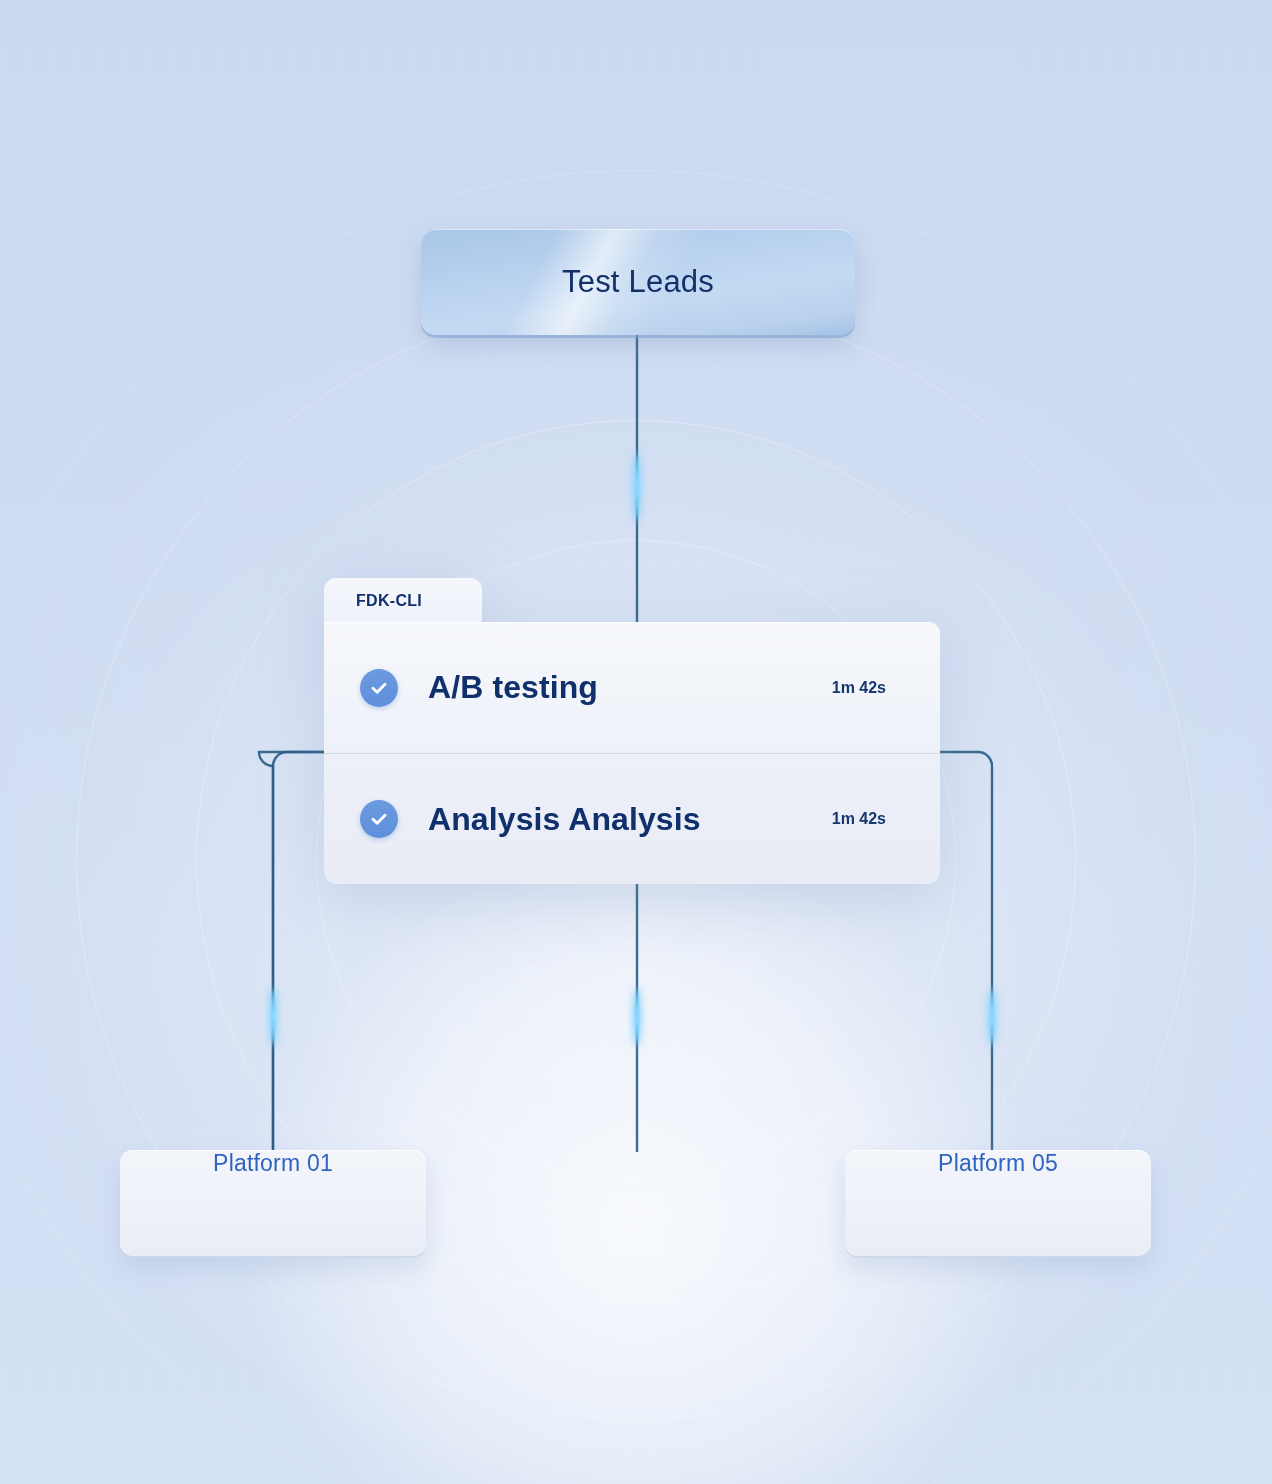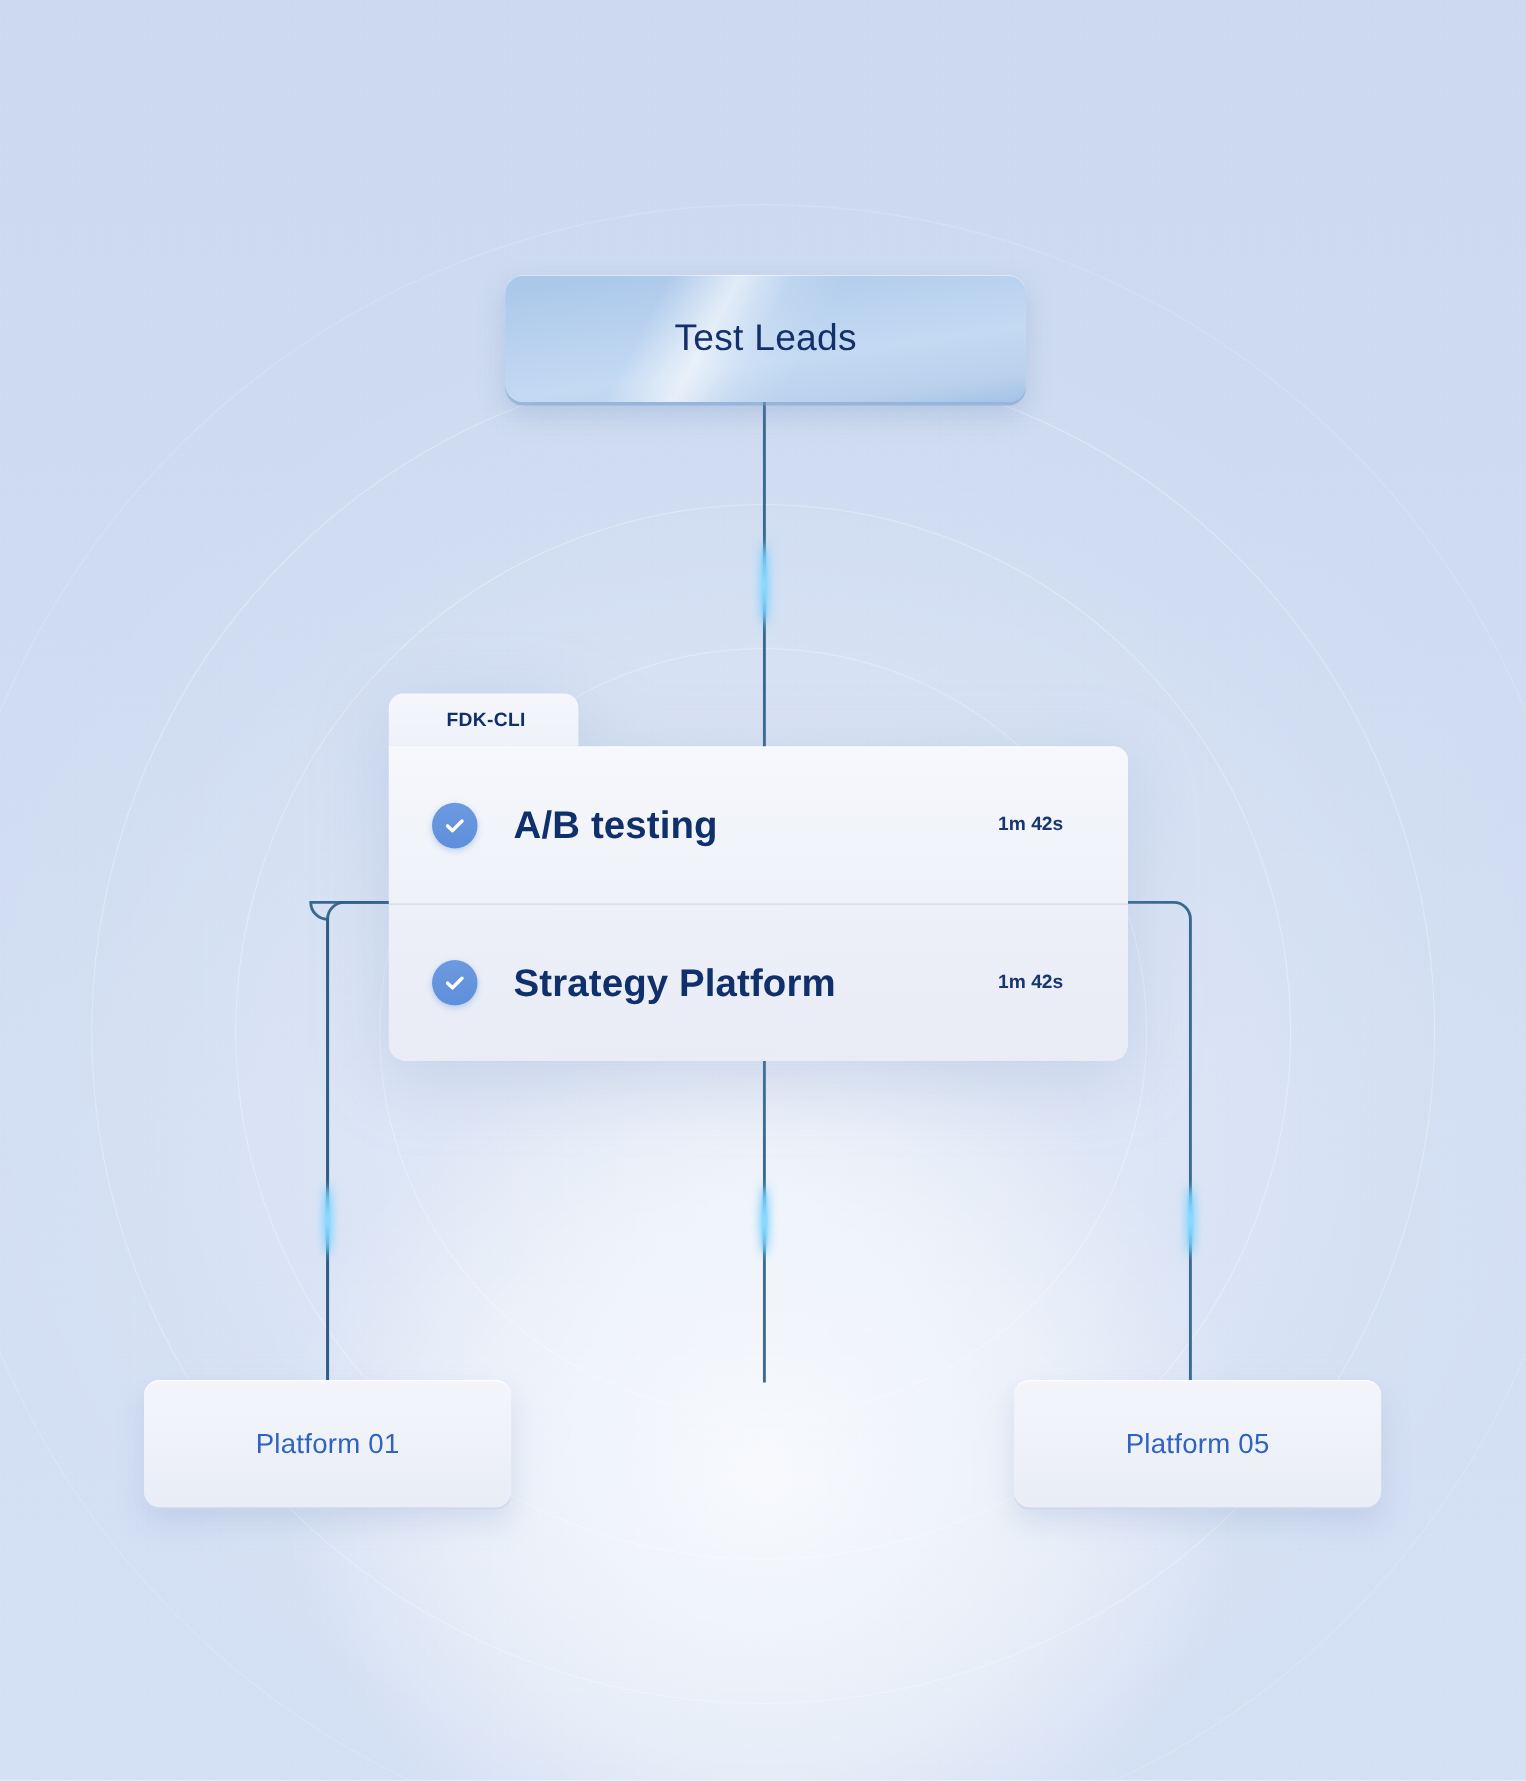--- a/index.html
+++ b/index.html
@@ -80,21 +80,21 @@
     filter: drop-shadow(0 14px 30px rgba(118,146,190,0.26));
   }
   #folder-tab {
     position: absolute;
     left: 0; top: 0;
     width: 158px; height: 46px;
     background: linear-gradient(180deg, #f5f7fc 0%, #eef1f9 100%);
     border-radius: 12px 12px 0 0;
     display: flex;
     align-items: center;
-    padding-left: 48px;
+    padding-left: 32px;
   }
   #folder-tab .tab-label {
     font-size: 16px;
     font-weight: 700;
     color: #10306c;
     letter-spacing: 0.3px;
   }
   #folder-body {
     position: absolute;
     left: 0; top: 44px;
@@ -149,21 +149,21 @@
   .leaf-node {
     position: absolute;
     top: 1150px;
     width: 306px; height: 106px;
     border-radius: 13px;
     background: linear-gradient(180deg, #f3f5fb 0%, #eef1f8 55%, #e9edf6 100%);
     box-shadow:
       0 2px 0 0 rgba(206,215,234,0.85),
       0 12px 24px rgba(125,152,196,0.22),
       inset 0 1px 0 rgba(255,255,255,0.9);
-    display: flex; align-items: center; justify-content: center;
+    display: flex; align-items: flex-start; justify-content: center;
   }
   .leaf-node .label {
     font-size: 23px;
     font-weight: 400;
     color: #2f63c0;
     letter-spacing: 0.2px;
   }
   #leaf-0 { left: 120px; }
   #leaf-1 { left: 483px; }
   #leaf-2 { left: 845px; }
@@ -230,21 +230,21 @@
         <span class="task-name">A/B testing</span>
         <span class="task-time">1m 42s</span>
       </div>
 
       <div class="task-row row1">
         <span class="check-icon">
           <svg width="22" height="22" viewBox="0 0 22 22" aria-hidden="true">
             <path d="M5 11.3 L9.1 15.2 L17 7.2" fill="none" stroke="#ffffff" stroke-width="2.9" stroke-linecap="round" stroke-linejoin="round"></path>
           </svg>
         </span>
-        <span class="task-name">Strategy Platform</span>
+        <span class="task-name">Analysis Analysis</span>
         <span class="task-time">1m 42s</span>
       </div>
 
     </div>
   </div>
 
   <div class="leaf-node" id="leaf-0">
     <span class="label">Platform 01</span>
   </div>
   <div class="leaf-node" id="leaf-2">

